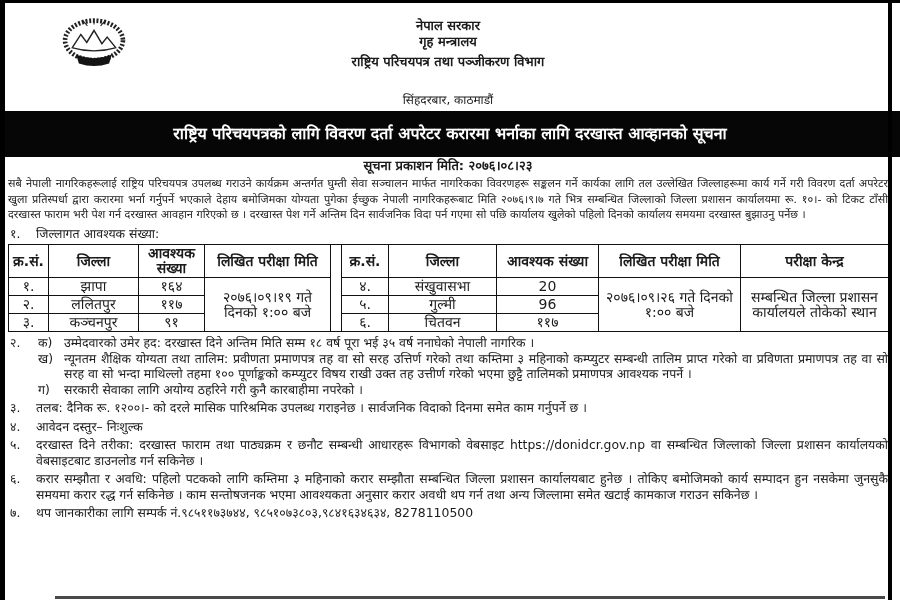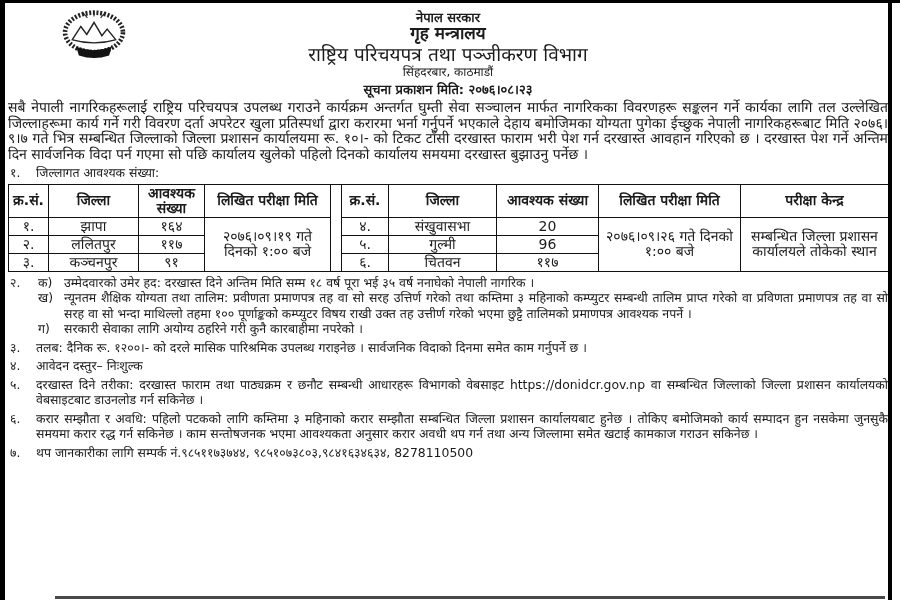--- a/index.html
+++ b/index.html
@@ -6,39 +6,39 @@
   .page{
     width:900px;height:600px;position:relative;overflow:hidden;
     background:#ffffff;color:#1b1b1b;
     font-family:"DejaVu Sans","Liberation Sans",sans-serif;
     box-sizing:border-box;
   }
   .edge-top{position:absolute;top:0;left:0;width:100%;height:3px;background:#000;}
   .edge-left{position:absolute;top:0;left:0;width:5px;height:100%;background:#000;}
   .edge-right{position:absolute;top:0;left:888px;width:4px;height:100%;background:#000;}
   .edge-bottom{position:absolute;top:596px;left:55px;width:830px;height:3px;background:#1c1c1c;opacity:.8;}
-  .content{position:absolute;left:8px;top:6px;width:880px;}
+  .content{position:absolute;left:8px;top:14px;width:880px;}
 
   
   .doc-header{position:relative;text-align:center;padding:4px 0 2px 0;}
   .emblem{position:absolute;left:44px;top:4px;width:84px;height:50px;}
   .h-gov{font-size:13px;font-weight:600;line-height:15px;}
-  .h-min{font-size:17px;font-weight:600;line-height:15px;margin-top:1px;}
-  .h-dept{font-size:19px;font-weight:400;line-height:22px;margin-top:2px;}
-  .h-addr{font-size:12px;line-height:14px;margin-top:0;}
+  .h-min{font-size:13px;font-weight:600;line-height:15px;margin-top:1px;}
+  .h-dept{font-size:13px;font-weight:700;line-height:22px;margin-top:2px;}
+  .h-addr{font-size:12px;line-height:14px;margin-top:20px;}
 
   
   .banner{
     margin:2px -12px 0 -8px;background:#060606;color:#fff;
     text-align:center;font-weight:700;font-size:16px;line-height:20px;
     padding:3px 55px;min-height:40px;display:flex;align-items:center;justify-content:center;
   }
   .pub-date{text-align:center;font-weight:700;font-size:13px;line-height:16px;margin-top:1px;}
 
-  .intro{font-size:14px;line-height:15.6px;text-align:justify;margin-top:2px;}
+  .intro{font-size:11px;line-height:15.6px;text-align:justify;margin-top:2px;}
 
   
   .item{display:flex;font-size:12.4px;line-height:15.5px;margin-top:3px;}
   .num{flex:0 0 28px;padding-left:2px;box-sizing:border-box;}
   .ibody{flex:1;text-align:justify;}
   .lead{font-weight:400;}
   .sub{display:flex;margin-left:2px;}
   .slet{flex:0 0 26px;}
   .stext{flex:1;text-align:justify;}
 
@@ -67,20 +67,23 @@
         <path d="M27 45 L40 25 L49 37 L60 19 L72 39 L80 29 L93 45" fill="none" stroke="#222" stroke-width="2.2"></path>
         <path d="M26 45 Q60 55 94 45" fill="none" stroke="#222" stroke-width="1.8"></path>
         <path d="M33 56 Q60 66 87 56 L83 69 Q60 77 37 69 Z" fill="#141414"></path>
       </svg>
       <div class="h-gov">नेपाल सरकार</div>
       <div class="h-min">गृह मन्त्रालय</div>
       <div class="h-dept">राष्ट्रिय परिचयपत्र तथा पञ्जीकरण विभाग</div>
       <div class="h-addr">सिंहदरबार, काठमाडौं</div>
     </div>
 
+    <div class="banner">
+      <span>राष्ट्रिय परिचयपत्रको लागि विवरण दर्ता अपरेटर करारमा भर्नाका लागि दरखास्त आव्हानको सूचना</span>
+    </div>
 
     <div class="pub-date">सूचना प्रकाशन मिति: २०७६।०८।२३</div>
 
     <div class="intro">सबै नेपाली नागरिकहरूलाई राष्ट्रिय परिचयपत्र उपलब्ध गराउने कार्यक्रम अन्तर्गत घुम्ती सेवा सञ्चालन मार्फत नागरिकका विवरणहरू सङ्कलन गर्ने कार्यका लागि तल उल्लेखित जिल्लाहरूमा कार्य गर्ने गरी विवरण दर्ता अपरेटर खुला प्रतिस्पर्धा द्वारा करारमा भर्ना गर्नुपर्ने भएकाले देहाय बमोजिमका योग्यता पुगेका ईच्छुक नेपाली नागरिकहरूबाट मिति २०७६।९।७ गते भित्र सम्बन्धित जिल्लाको जिल्ला प्रशासन कार्यालयमा रू. १०।- को टिकट टाँसी दरखास्त फाराम भरी पेश गर्न दरखास्त आवहान गरिएको छ । दरखास्त पेश गर्ने अन्तिम दिन सार्वजनिक विदा पर्न गएमा सो पछि कार्यालय खुलेको पहिलो दिनको कार्यालय समयमा दरखास्त बुझाउनु पर्नेछ ।</div>
 
     <div class="item">
       <span class="num">१.</span>
       <span class="ibody lead">जिल्लागत आवश्यक संख्या:</span>
     </div>
 

